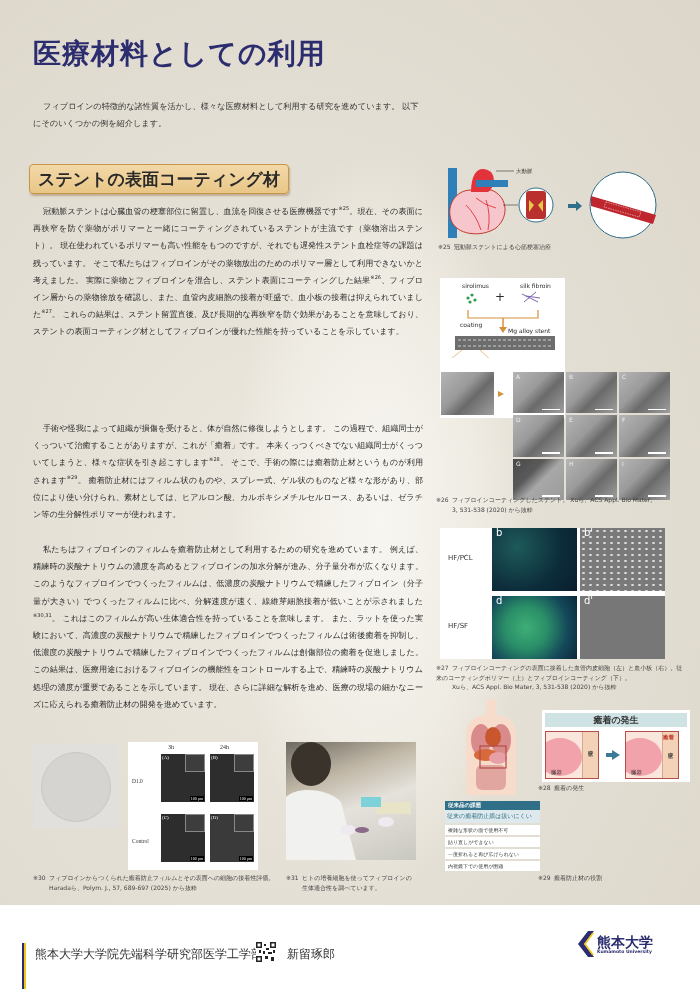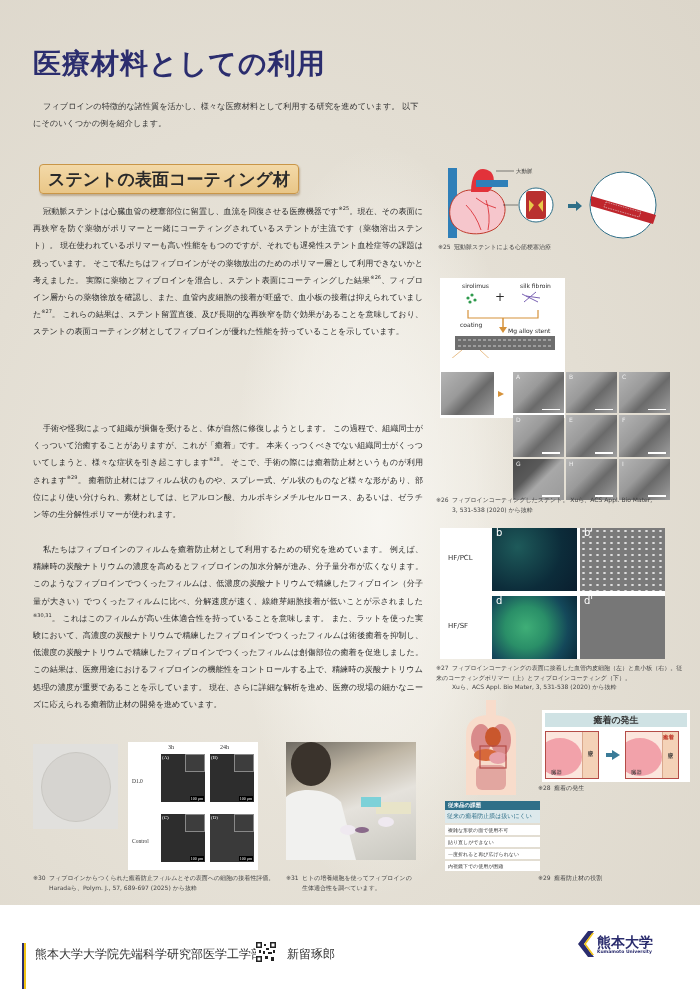--- a/index.html
+++ b/index.html
@@ -15,21 +15,21 @@
       background: radial-gradient(ellipse at 40% 60%, #ece8df 0%, #e3ded3 55%, #dcd6ca 100%);
       overflow: hidden;
     }
     .glow {
       position: absolute; left: 230px; top: 140px; width: 300px; height: 760px;
       border-radius: 50%;
       background: radial-gradient(ellipse at center, rgba(250,249,245,0.85) 0%, rgba(248,246,240,0.5) 45%, rgba(240,236,228,0) 70%);
     }
     .main-title {
       position: absolute; left: 33px; top: 35px;
-      font-size: 28px; font-weight: bold; color: #2b2d6e; letter-spacing: 1px; margin-top: 10px;
+      font-size: 28px; font-weight: bold; color: #2b2d6e; letter-spacing: 1px;
     }
     .silkhub {
       position: absolute; left: 583px; top: 31px; width: 80px; height: 47px;
       background: #3b3b3b; display: flex; align-items: center; padding-left: 7px; gap: 4px;
     }
     .silkhub svg { width: 22px; height: 32px; }
     .silkhub .sh-text { color: #fff; font-family: "Liberation Sans", sans-serif; font-weight: bold; line-height: 1.05; }
     .silkhub .sh-1 { font-size: 7px; letter-spacing: 0.3px; display: block; }
     .silkhub .sh-2 { font-size: 8.5px; display: block; }
     .intro {
@@ -115,21 +115,21 @@
 <body>
 
 <div class="poster">
   <div class="glow"></div>
 
   <h1 class="main-title">医療材料としての利用</h1>
 
 
   <p class="intro">フィブロインの特徴的な諸性質を活かし、様々な医療材料として利用する研究を進めています。 以下にそのいくつかの例を紹介します。</p>
 
-  <div class="sec-head" style="left:29px; top:164px;margin-left:10px;">ステントの表面コーティング材</div>
+  <div class="sec-head" style="left:29px; top:164px;">ステントの表面コーティング材</div>
   <p class="body-text" style="top:203px;"><span>冠動脈ステントは心臓血管の梗塞部位に留置し、血流を回復させる医療機器です</span><sup>※25</sup><span>。現在、その表面に再狭窄を防ぐ薬物がポリマーと一緒にコーティングされているステントが主流です（薬物溶出ステント）。 現在使われているポリマーも高い性能をもつのですが、それでも遅発性ステント血栓症等の課題は残っています。 そこで私たちはフィブロインがその薬物放出のためのポリマー層として利用できないかと考えました。 実際に薬物とフィブロインを混合し、ステント表面にコーティングした結果</span><sup>※26</sup><span>、フィブロイン層からの薬物徐放を確認し、また、血管内皮細胞の接着が旺盛で、血小板の接着は抑えられていました</span><sup>※27</sup><span>。 これらの結果は、ステント留置直後、及び長期的な再狭窄を防ぐ効果があることを意味しており、ステントの表面コーティング材としてフィブロインが優れた性能を持っていることを示しています。</span></p>
 
   <p class="body-text" style="top:420px;"><span>手術や怪我によって組織が損傷を受けると、体が自然に修復しようとします。 この過程で、組織同士がくっついて治癒することがありますが、これが「癒着」です。 本来くっつくべきでない組織同士がくっついてしまうと、様々な症状を引き起こすします</span><sup>※28</sup><span>。 そこで、手術の際には癒着防止材というものが利用されます</span><sup>※29</sup><span>。 癒着防止材にはフィルム状のものや、スプレー式、ゲル状のものなど様々な形があり、部位により使い分けられ、素材としては、ヒアルロン酸、カルボキシメチルセルロース、あるいは、ゼラチン等の生分解性ポリマーが使われます。</span></p>
   <p class="body-text" style="top:541px;"><span>私たちはフィブロインのフィルムを癒着防止材として利用するための研究を進めています。 例えば、精練時の炭酸ナトリウムの濃度を高めるとフィブロインの加水分解が進み、分子量分布が広くなります。 このようなフィブロインでつくったフィルムは、低濃度の炭酸ナトリウムで精練したフィブロイン（分子量が大きい）でつくったフィルムに比べ、分解速度が速く、線維芽細胞接着が低いことが示されました</span><sup>※30,31</sup><span>。 これはこのフィルムが高い生体適合性を持っていることを意味します。 また、ラットを使った実験において、高濃度の炭酸ナトリウムで精練したフィブロインでつくったフィルムは術後癒着を抑制し、低濃度の炭酸ナトリウムで精練したフィブロインでつくったフィルムは創傷部位の癒着を促進しました。 この結果は、医療用途におけるフィブロインの機能性をコントロールする上で、精練時の炭酸ナトリウム処理の濃度が重要であることを示しています。 現在、さらに詳細な解析を進め、医療の現場の細かなニーズに応えられる癒着防止材の開発を進めています。</span></p>
 
   <div class="fig heart-fig">
     <svg width="240" height="80" viewBox="0 0 240 80">
       <rect x="12" y="8" width="9" height="70" fill="#2f7fb8"></rect>
       <path d="M35 30 C20 30 10 45 15 60 C20 75 45 78 60 68 C75 55 70 35 55 30 Z" fill="#f6c6cc" stroke="#c0392b" stroke-width="1"></path>
       <path d="M35 32 C35 10 45 5 55 12 C60 18 58 28 52 32 Z" fill="#e2323a"></path>

